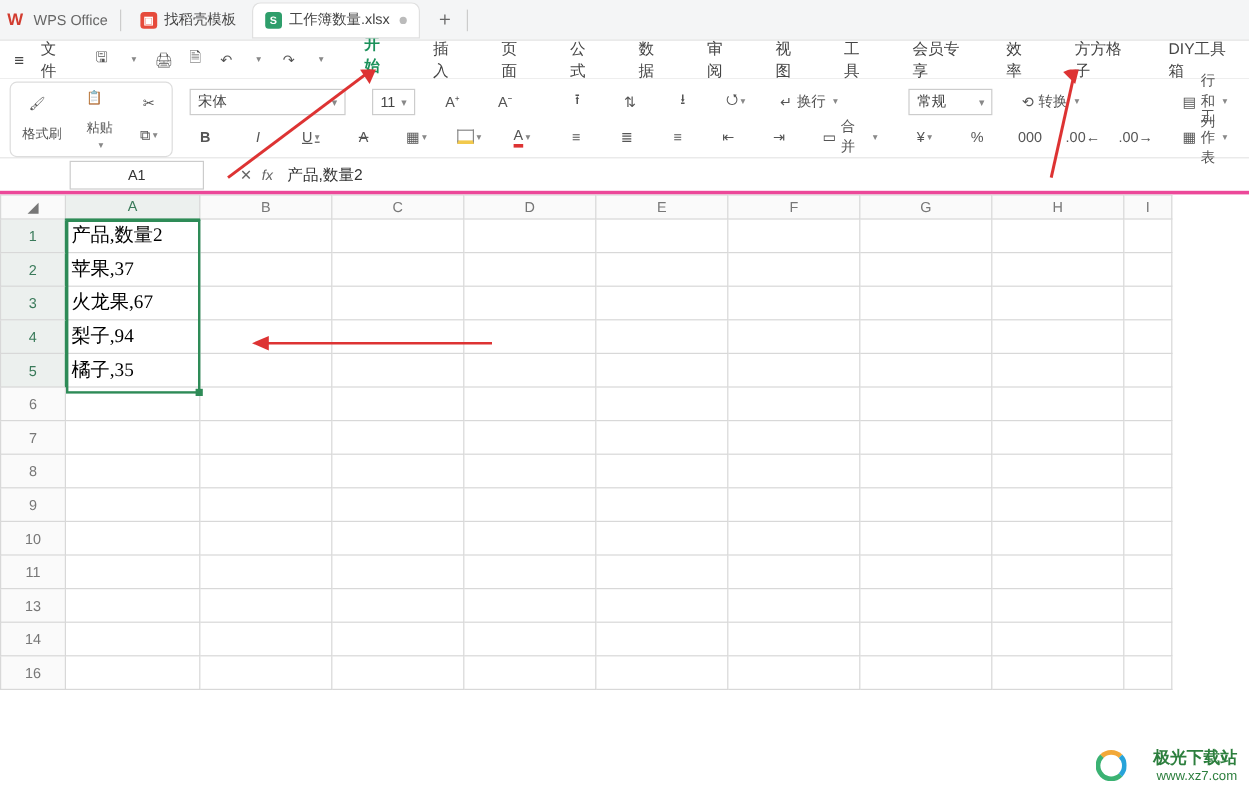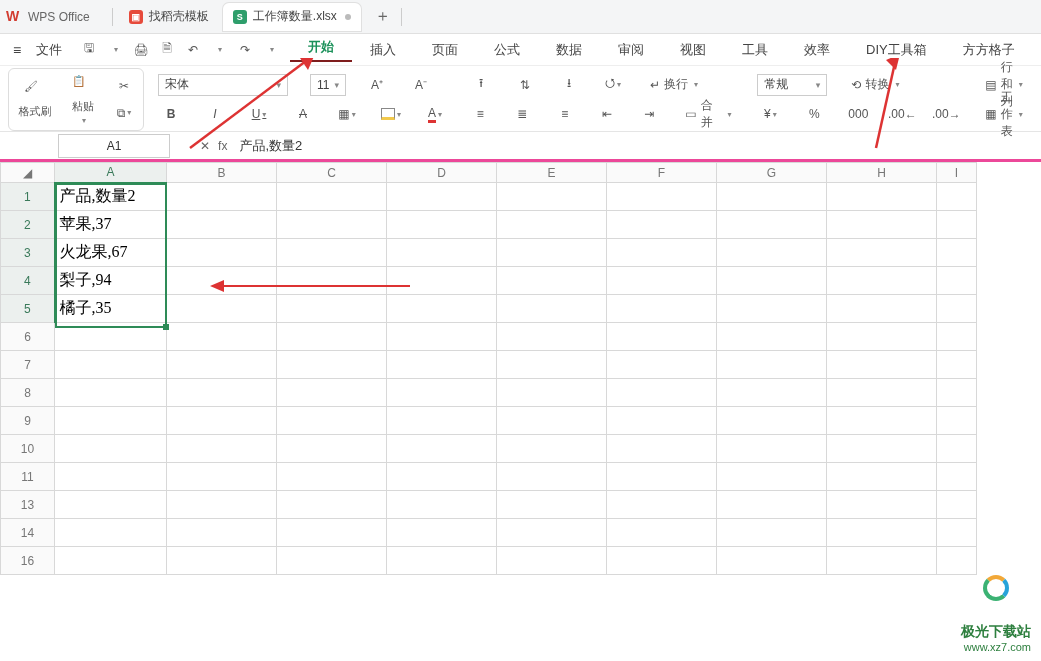--- a/index.html
+++ b/index.html
@@ -2,37 +2,37 @@
 <html><head>
 <meta charset="utf-8">
 <style>
   * { box-sizing: border-box; margin: 0; padding: 0; font-family: "Microsoft YaHei", sans-serif; }
   html, body { width: 1041px; height: 661px; overflow: hidden; background: #fff; }
   body { position: relative; }
 
   
   .titlebar { height: 34px; display: flex; align-items: center; background: #f4f5f6; border-bottom: 1px solid #e0e0e0; padding-left: 6px; }
   .app-icon { width: 18px; height: 18px; margin-right: 4px; color:#d23c30; font-weight:bold; font-size:14px;}
-  .app-name { font-size: 12px; color: #666; margin-right: 16px; }
+  .app-name { font-size: 12px; color: #666; margin-right: 4px; }
   .tab { height: 28px; border-radius: 6px 6px 0 0; padding: 0 10px; display: flex; align-items: center; font-size: 12px; color:#444; margin-right:4px; position: relative; }
   .tab.active { background: #fff; box-shadow: 0 0 0 1px #e0e0e0; }
   .tab .ticon { width:14px; height:14px; border-radius:3px; margin-right:6px; display:inline-flex; align-items:center; justify-content:center; color:#fff; font-size:9px; font-weight:bold;}
   .dot { width:6px; height:6px; border-radius:50%; background:#bbb; margin-left:8px;}
   .addtab { width:24px; text-align:center; color:#666; font-size:16px; margin-left:6px;}
   .vline { width:1px; height:18px; background:#ccc; margin:0 6px;}
 
   
   .menubar { height: 32px; display:flex; align-items:center; background:#fff; border-bottom:1px solid #eee; padding-left:6px; }
   .hamburger { width:22px; text-align:center; color:#444; font-size:14px;}
   .file-btn { font-size:13px; color:#444; padding:0 8px; }
   .quick { display:flex; align-items:center; gap:4px; margin:0 8px; }
   .quick .qbtn { width:22px; height:22px; display:flex; align-items:center; justify-content:center; color:#555; font-size:12px; }
   .menutabs { display:flex; align-items:center; gap:0; }
   .menutab { font-size:13px; color:#444; padding:0 18px; cursor:pointer; }
-  .menutab.active { color:#1b915a; font-weight:bold; border-bottom:2px solid #7f1d1d; padding-bottom:4px;}
+  .menutab.active { color:#1b915a; font-weight:bold; border-bottom:4px solid #7f1d1d; padding-bottom:4px;}
 
   
   .ribbon { height: 66px; background:#fff; border-bottom:1px solid #e5e5e5; display:flex; align-items:stretch; padding:2px 0 0 8px; position:relative;}
   .group { display:flex; flex-direction:column; justify-content:space-around; padding:2px 6px; }
   .sep { width:1px; background:#e0e0e0; margin:6px 4px; }
   .big { display:flex; flex-direction:column; align-items:center; justify-content:center; font-size:11px; color:#555; width:44px; gap:2px;}
   .big svg, .big .glyph { width:22px; height:22px; }
   .sm { width:26px; height:22px; display:flex; align-items:center; justify-content:center; color:#555; font-size:12px;}
   .dd::after { content:"▾"; font-size:8px; color:#888; margin-left:2px;}
   .combo { height:22px; border:1px solid #ccc; background:#fff; display:flex; align-items:center; padding:0 6px; font-size:12px; color:#444;}
@@ -58,21 +58,21 @@
   .rowhead { width:54px; text-align:center; font-size:12px; color:#777; background:#fafafa;}
   .rowhead.sel { background:#ecf0ee; color:#3a7a5a; border-right:2px solid #2e8b57;}
   td.cell { height:28px; font-size:16px; font-family:"SimSun","宋体",serif; padding:0 4px; color:#000;}
   .colA { width:112px;} .colB,.colC,.colD,.colE,.colF,.colG,.colH { width:110px;} .colI { width:40px;}
 
   
   .selection { position:absolute; border:2px solid #2e8b57; pointer-events:none; }
   .selection .handle { position:absolute; right:-4px; bottom:-4px; width:6px; height:6px; background:#2e8b57;}
 
   
-  .watermark { position:absolute; right:10px; bottom:8px; font-size:11px; color:#888; text-align:right; display:flex; align-items:center; gap:22px;flex-direction:column;}
+  .watermark { position:absolute; right:10px; bottom:8px; font-size:11px; color:#888; text-align:right; display:flex; align-items:center; gap:22px;}
   .watermark .swirl { width:26px; height:26px; border-radius:50%; border:4px solid #3bb273; border-top-color:#f2a838; border-right-color:#27a3d9; }
 
   
   .arrow { position:absolute; pointer-events:none; }
 </style>
 </head>
 <body>
 
 <div class="titlebar">
   <span class="app-icon">W</span>
@@ -106,23 +106,24 @@
   </div>
   <div class="menutabs">
     <span class="menutab active">开始</span>
     <span class="menutab">插入</span>
     <span class="menutab">页面</span>
     <span class="menutab">公式</span>
     <span class="menutab">数据</span>
     <span class="menutab">审阅</span>
     <span class="menutab">视图</span>
     <span class="menutab">工具</span>
+    <span class="menutab">会员专享</span>
     <span class="menutab">效率</span>
+    <span class="menutab">方方格子</span>
     <span class="menutab">DIY工具箱</span>
-    <span class="menutab">方方格子</span>
   </div>
 </div>
 
 <div class="ribbon">
 
   <div class="pillgroup" style="flex-direction:row; align-items:stretch; gap:4px;">
     <div class="big">
       <span class="glyph">🖌</span>
       <span>格式刷</span>
     </div>
@@ -239,21 +240,21 @@
     </div>
   </div>
 </div>
 
 <div class="fxbar">
   <div class="namebox">
     <span>A1</span>
   </div>
   <div class="fxicons">
     <span>✕</span>
-    <span style="">fx</span>
+    <span style="font-style:italic">fx</span>
   </div>
   <div class="fxval">
     <span>产品,数量2</span>
   </div>
 </div>
 
 <div class="grid">
   <table>
     <tbody>
         <tr class="colhead">

